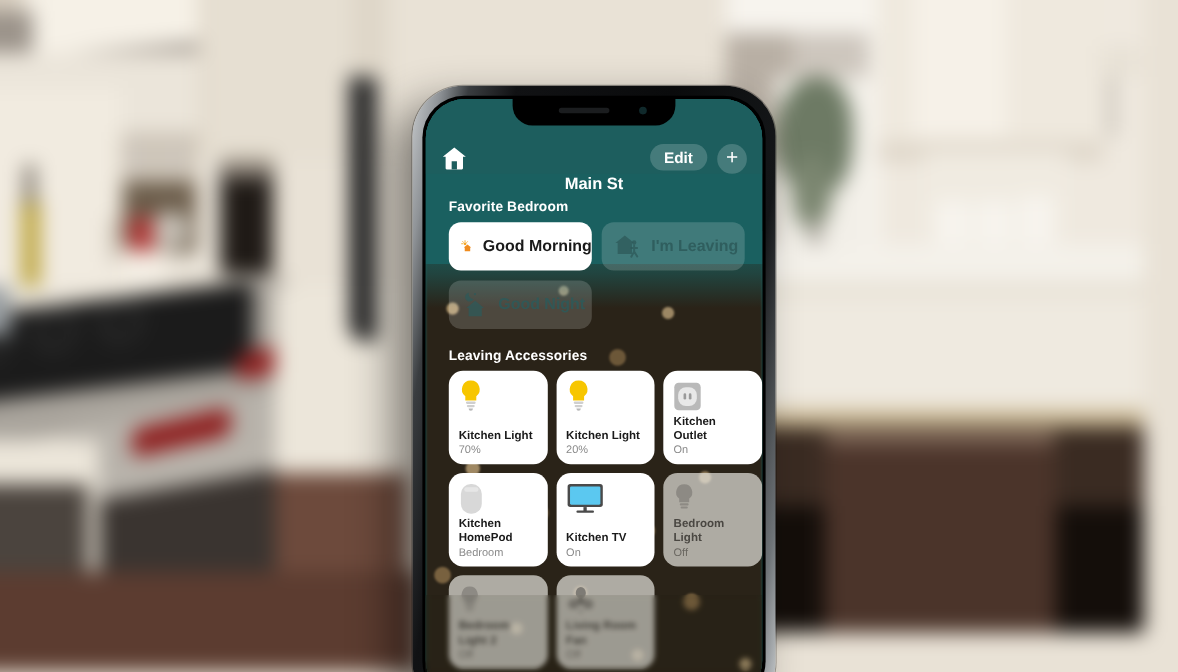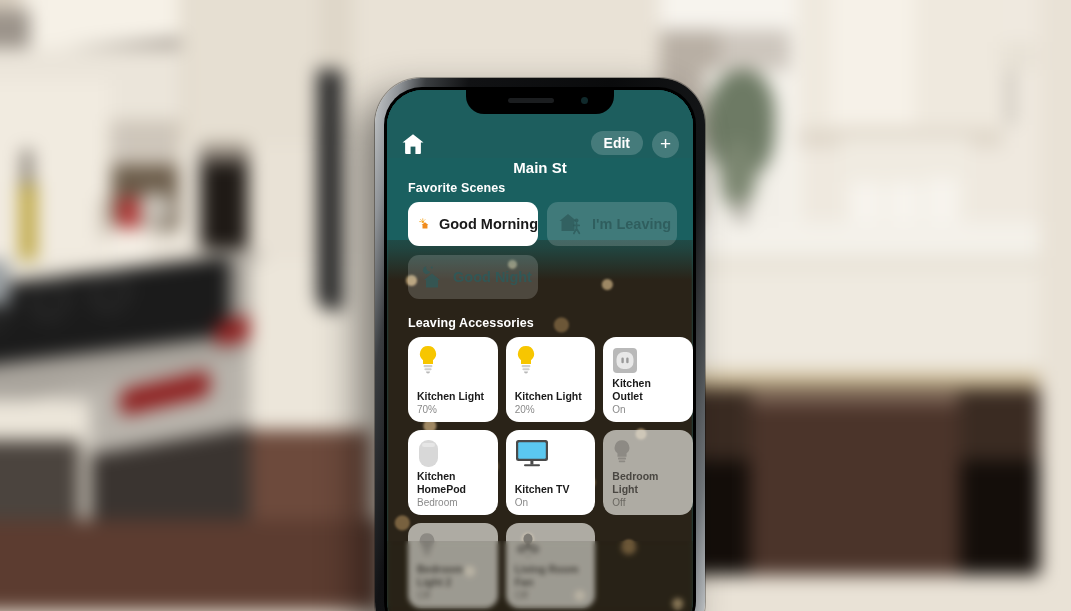--- a/index.html
+++ b/index.html
@@ -263,21 +263,21 @@
           <div class="right">
             <div id="edit-btn">Edit</div>
             <div id="add-btn">
                 <span>+</span>
               </div>
           </div>
         </div>
 
         <div id="content">
 
-          <div class="sec-title">Favorite Scenes</div>
+          <div class="sec-title">Favorite Bedroom</div>
 
           <div class="scenes">
 
             <div class="scene active">
               <svg width="26" height="26" viewBox="0 0 26 26">
                 <g stroke="#f5a623" stroke-width="1.7" stroke-linecap="round">
                   <path d="M8.2 1.6v2.3M3.6 3.3l1.4 1.7M1.4 7.7h2.2M13 3.6l-1.5 1.6"></path>
                 </g>
                 <circle cx="8.2" cy="8" r="2.8" fill="#f5a623"></circle>
                 <path d="M13 9.2 5.6 15h2v7.6h10.8V15h2Z" fill="#f08b1d"></path>

